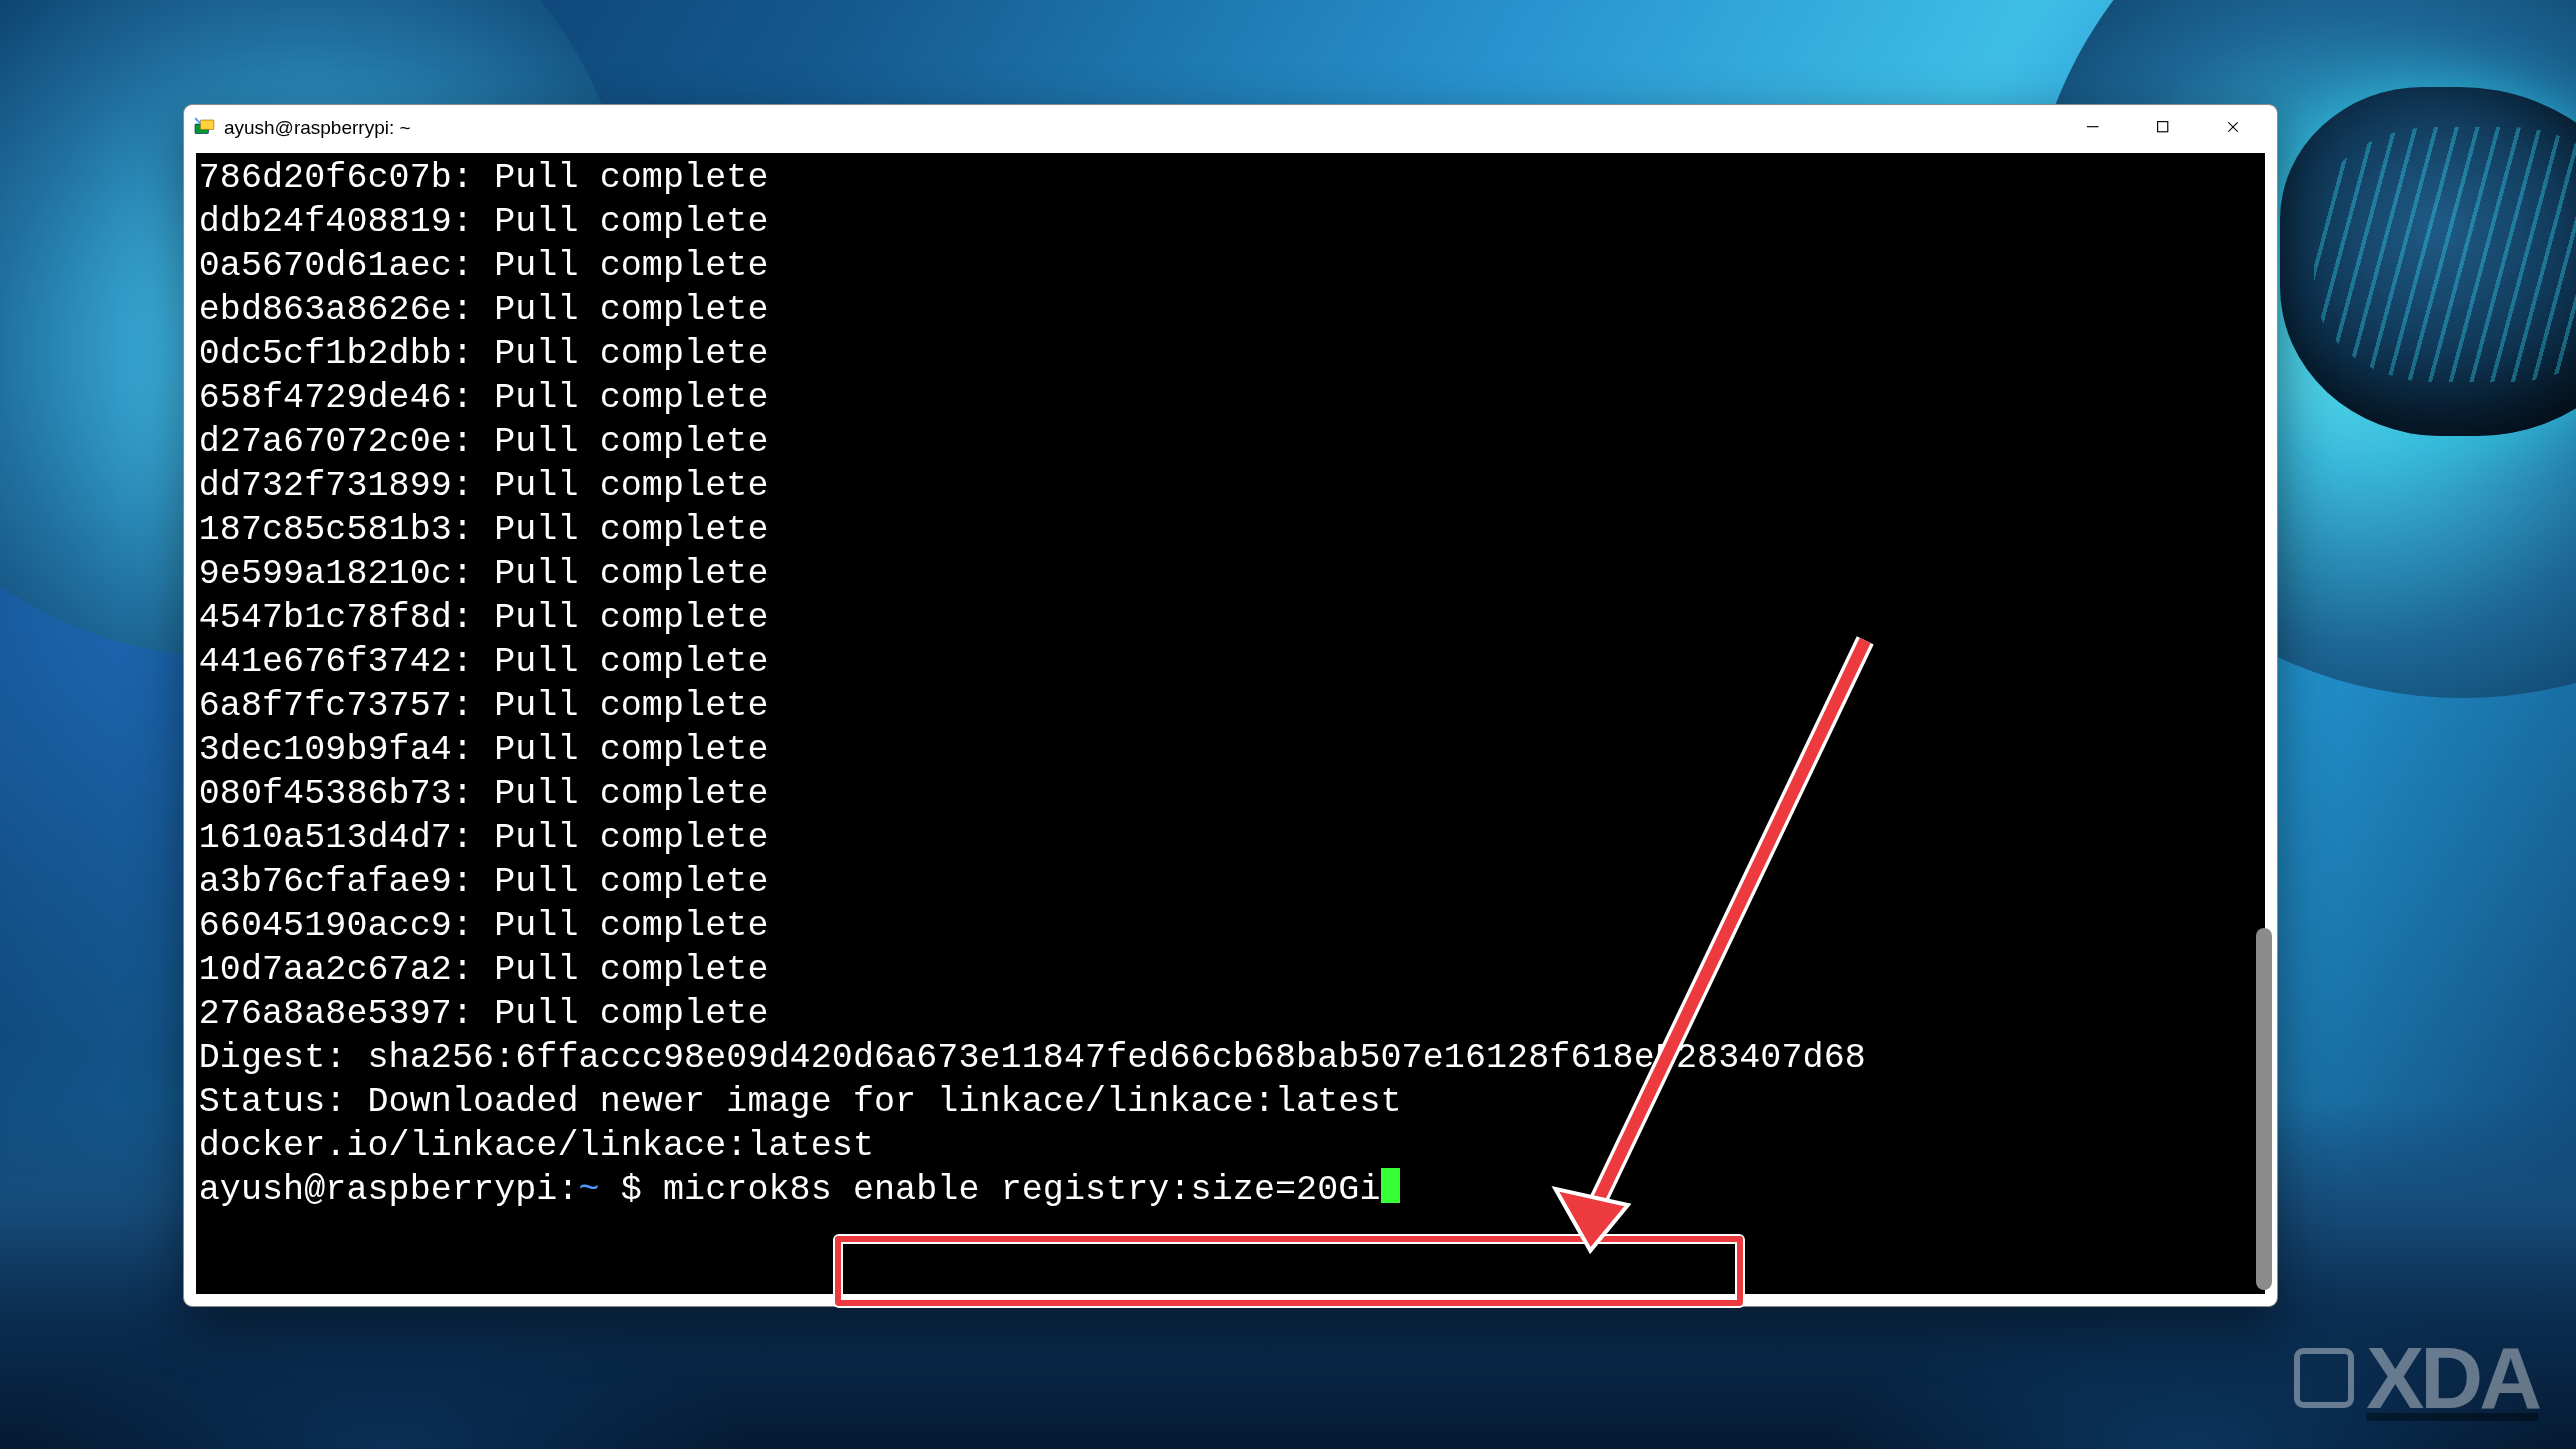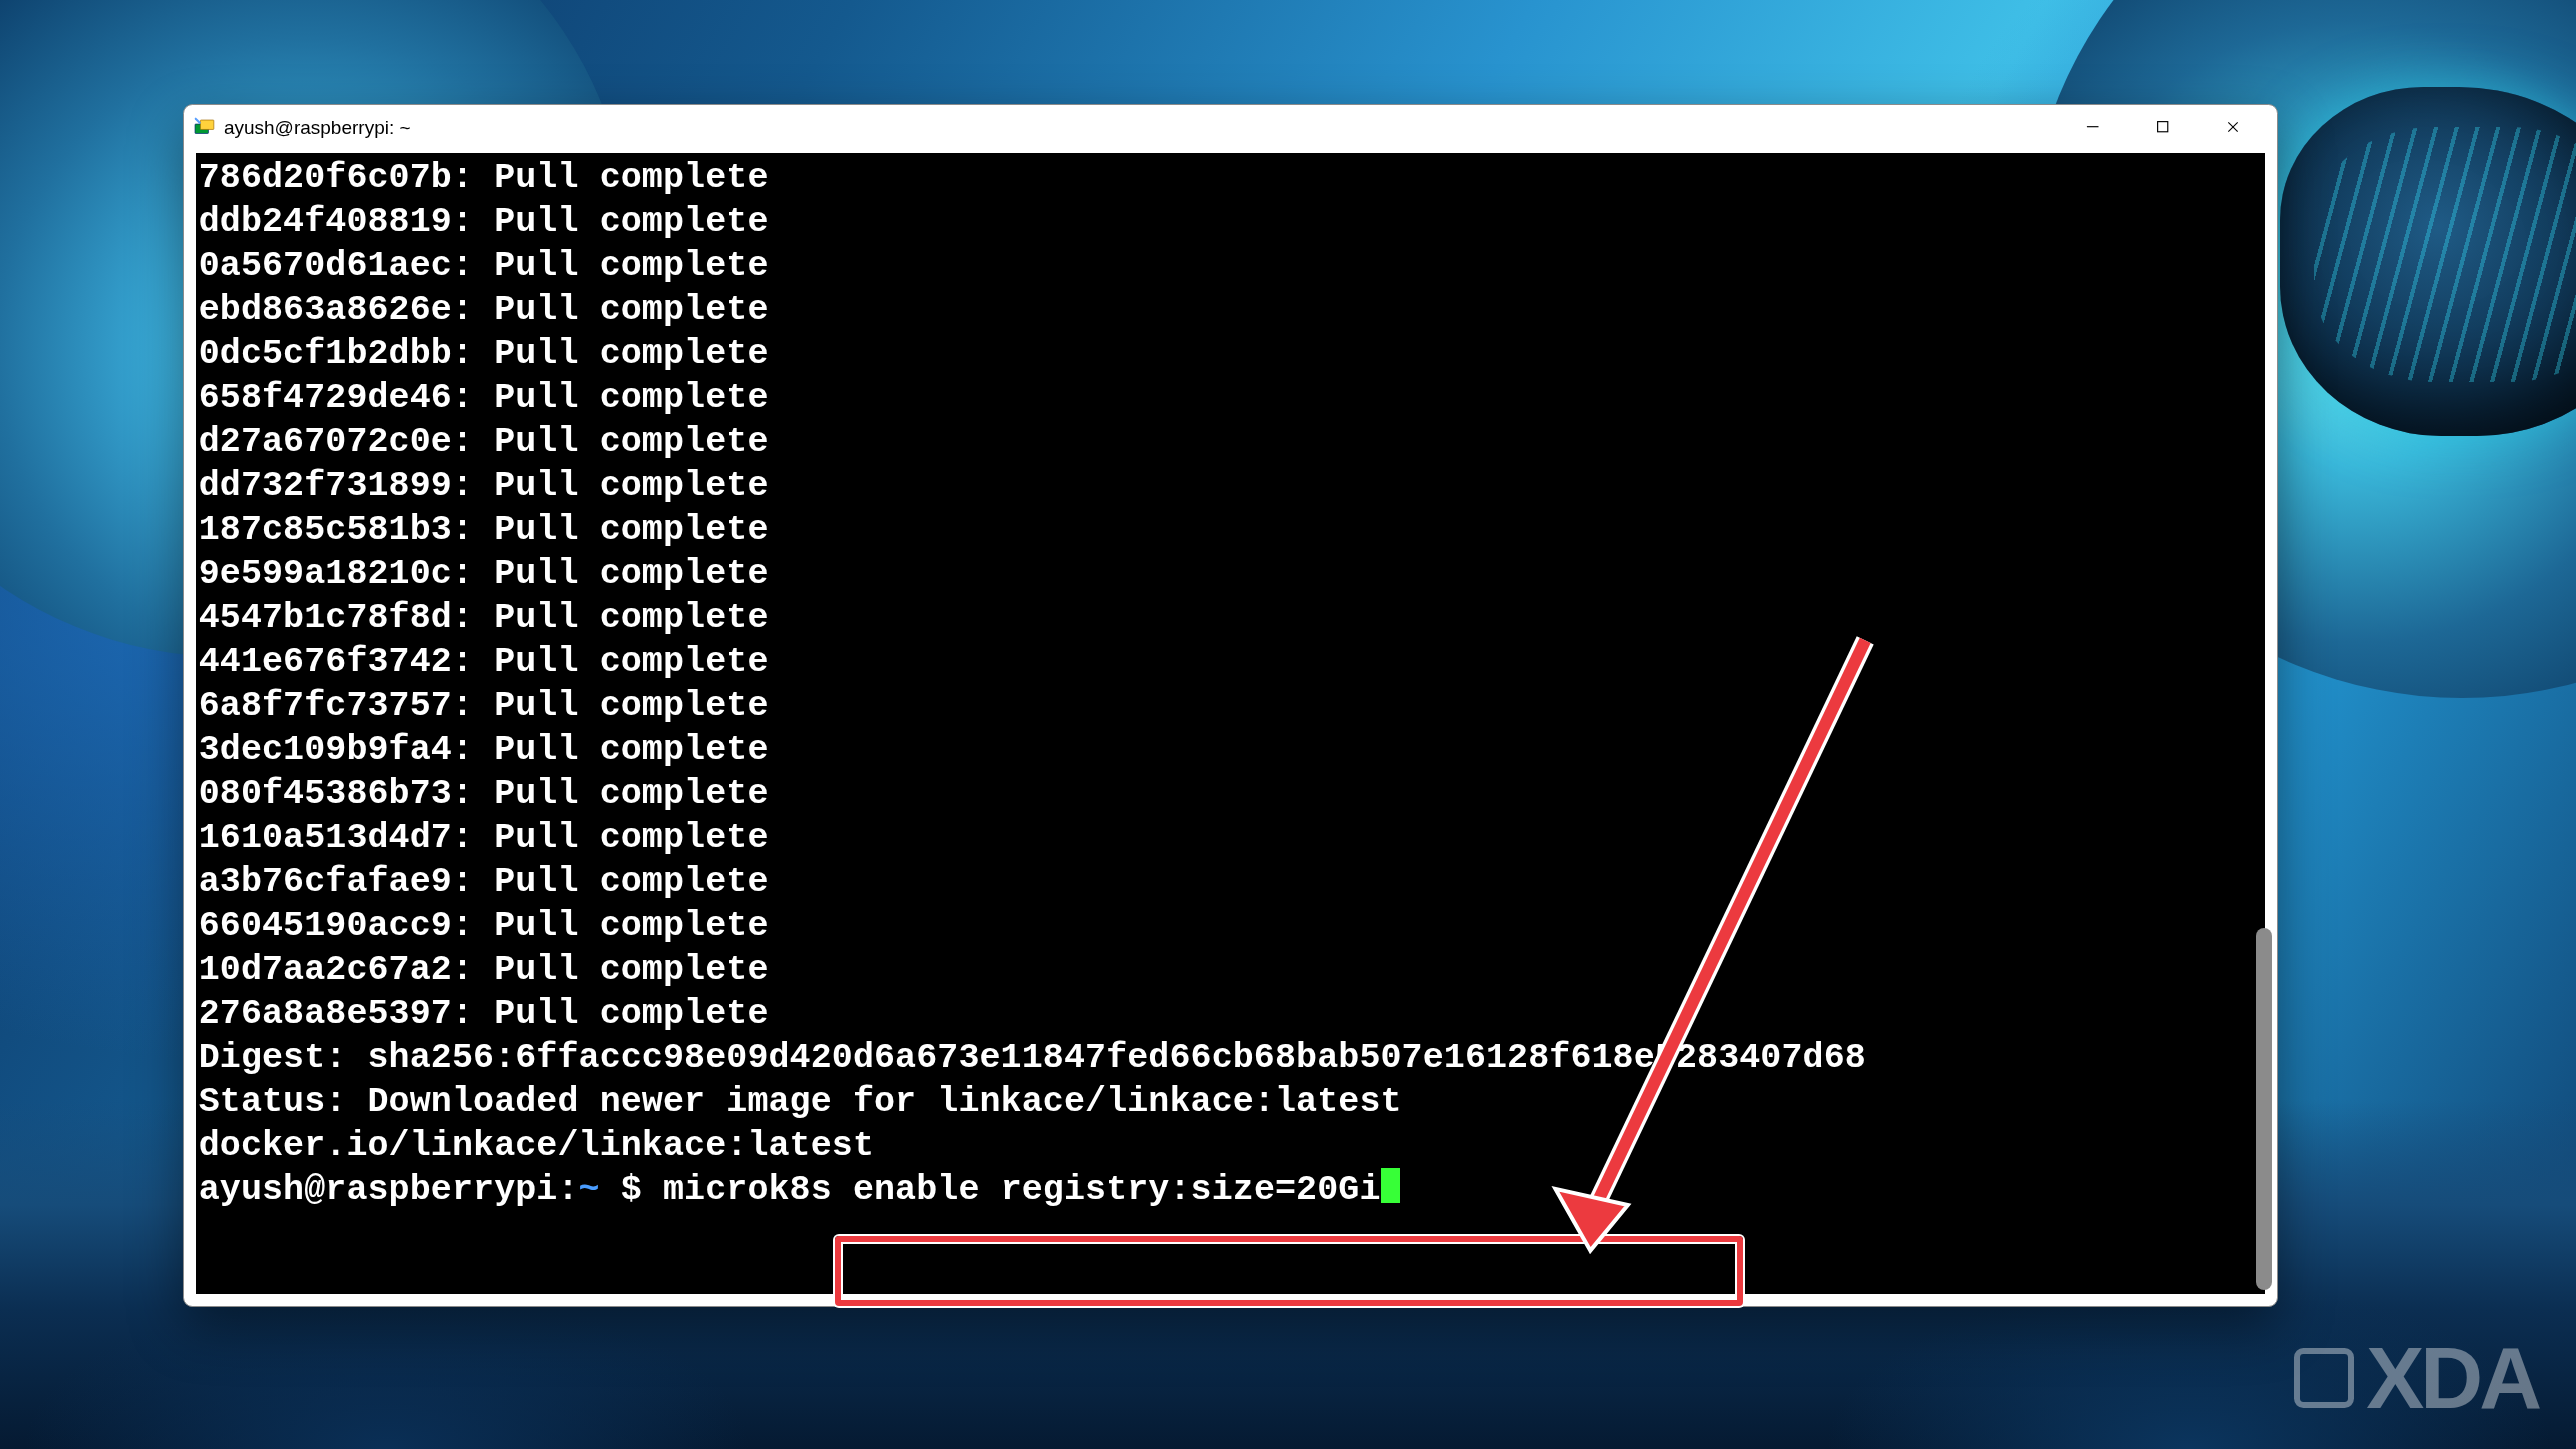--- a/index.html
+++ b/index.html
@@ -23,36 +23,36 @@
   .planet-right{position:absolute;right:-322px;top:-174px;width:872px;height:872px;border-radius:50%;
       background:radial-gradient(circle at 38% 58%, #6de6f0 0%, #3ab8da 18%, #1d6896 42%, #0a355c 68%, transparent 76%);
       filter:blur(0.7px);}
   .rock-right{position:absolute;right:-80px;top:87px;width:376px;height:349px;border-radius:40% 55% 50% 45%;
       background:radial-gradient(circle at 42% 40%,#1f5b86 0%,#103858 45%,#07223a 80%);
       box-shadow:inset -27px -27px 81px #000a, 0 0 54px #2ac7e199;
       filter:blur(0.3px);}
   .rock-right:after{content:"";position:absolute;inset:40px 27px 54px 34px;border-radius:38%;
       background:repeating-linear-gradient(105deg,transparent 0 16px,#35e5ff55 16px 20px);}
   
-  .watermark{position:absolute;right:38px;bottom:28px;display:flex;align-items:center;gap:12px;opacity:.38;}
+  .watermark{position:absolute;right:38px;bottom:28px;display:flex;align-items:center;gap:12px;opacity:.38;text-decoration:underline;}
   .watermark .sq{width:48px;height:48px;border:6.7px solid #fff;border-radius:9.4px;}
   .watermark .tx{font:900 87px/1 Arial,Helvetica,sans-serif;color:#fff;letter-spacing:-4px;}
   
   .window{position:absolute;left:183px;top:104px;width:2093px;height:1201px;
           background:#fff;border:1.3px solid #8b8b8b;border-radius:9.4px;
           box-shadow:0 20px 54px rgba(0,0,0,.45);}
   .titlebar{height:44px;display:flex;align-items:center;padding:0 9px;}
   .titlebar .icon{width:21.5px;height:21.5px;margin-right:9.4px;position:relative;}
   .titlebar .icon svg{width:100%;height:100%;}
   .titlebar .title{font:19px/1 "Segoe UI",sans-serif;color:#000;}
   .titlebar .spacer{flex:1;}
   .tb-btn{width:70px;height:38px;display:flex;align-items:center;justify-content:center;border-radius:4px;}
   .tb-btn svg{width:17.4px;height:17.4px;stroke:#000;stroke-width:1.6;fill:none;}
   .tb-close svg{width:16px;height:16px;}
-  .terminal{position:absolute;left:12px;right:12px;top:48px;bottom:12px;background:#000;overflow:hidden;font-weight:bold;}
+  .terminal{position:absolute;left:12px;right:12px;top:48px;bottom:12px;background:#000;overflow:hidden;}
   .term-inner{padding:2.7px 2.7px 0 2.7px;font-family:"Courier New",monospace;
               font-size:35px;line-height:44px;letter-spacing:0.1px;color:#fff;white-space:pre;}
   .prompt-user{color:#ffffff;}
   .prompt-colon{color:#fff;}
   .prompt-path{color:#4a9dff;}
   .prompt-dollar{color:#fff;}
   .cursor{display:inline-block;width:19px;height:35px;background:#37ff37;vertical-align:-4px;}
   
   .vscroll{position:absolute;right:2.7px;top:48px;bottom:12px;width:21.5px;}
   .vscroll .thumb{position:absolute;left:2.7px;right:2.7px;bottom:4px;height:362px;background:#8b8b8b;border-radius:8px;}

